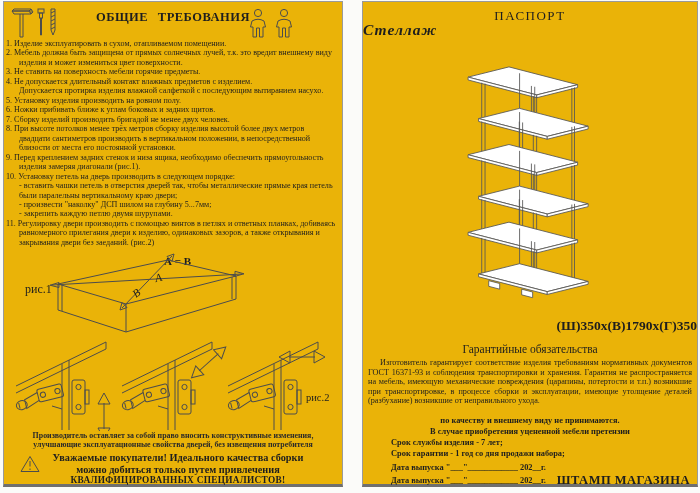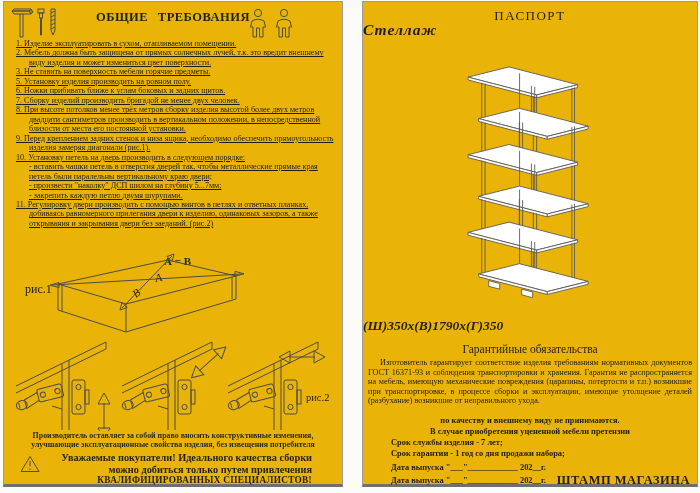--- a/index.html
+++ b/index.html
@@ -19,45 +19,45 @@
   .panel-right{left:362px;width:336px;}
 
   
   .lp-header{position:absolute;top:2px;left:0;width:100%;height:34px;}
   .tools-ic{position:absolute;left:6px;top:2px;}
   .people-ic{position:absolute;left:244px;top:4px;}
   .lp-title{
     position:absolute;left:0;right:0;top:6px;text-align:center;
     font-weight:bold;font-size:12.5px;letter-spacing:.5px;word-spacing:6px;
   }
-  .req-list{position:absolute;top:37px;left:12px;right:5px;text-decoration:underline;}
+  .req-list{position:absolute;top:37px;left:2px;right:5px;}
   .req{
     font-size:8.1px;line-height:1.17;white-space:pre-line;
     padding-left:13px;text-indent:-13px;text-align:left;
   }
   .fig1-wrap{position:absolute;left:0;top:248px;width:340px;height:84px;}
   .fig1-label{position:absolute;left:21px;top:32px;font-size:12px;}
   .fig1-formula{position:absolute;left:160px;top:5px;font-size:11px;font-weight:bold;}
   .fig1-svg{position:absolute;left:46px;top:2px;}
   .fig2-svg{position:absolute;left:2px;top:333px;}
   .note{
     position:absolute;left:0;right:0;top:429px;text-align:center;
     font-size:7.9px;line-height:1.2;white-space:pre-line;font-weight:bold;color:#2a2a2a;
   }
   .warn-wrap{position:absolute;left:0;right:0;top:450px;}
   .warn-tri{position:absolute;left:16px;top:3px;}
-  .warn-text{margin:0 30px 6px 40px;text-align:right;font-weight:bold;}
+  .warn-text{margin:0 30px 6px 40px;text-align:center;font-weight:bold;}
   .warn-l1,.warn-l2{font-size:10.3px;line-height:1.13;}
   .warn-l3{font-size:9.3px;line-height:1.2;letter-spacing:.3px;}
 
   
   .rp-title{position:absolute;top:6px;left:0;right:0;text-align:center;font-size:13px;letter-spacing:1.5px;}
   .rp-product{position:absolute;top:19px;left:0;right:0;text-align:left;font-size:15.5px;font-weight:bold;font-style:italic;letter-spacing:1px;}
   .shelf-wrap{position:absolute;top:50px;left:50%;transform:translateX(-50%);}
-  .rp-dims{position:absolute;top:316px;left:0;right:0;text-align:left;font-size:13.5px;font-weight:bold;font-style:italic;}
+  .rp-dims{position:absolute;top:316px;left:0;right:0;text-align:right;font-size:13.5px;font-weight:bold;}
   .rp-war-title{position:absolute;top:341px;left:0;right:0;text-align:center;font-size:11.5px;}
   .rp-war-text{
     position:absolute;top:356px;left:5px;right:5px;
     font-size:8.2px;line-height:1.17;text-align:justify;text-indent:12px;
   }
   .rp-claims{position:absolute;top:414px;left:0;right:0;text-align:center;font-weight:bold;font-size:8.4px;line-height:1.25;}
   .rp-claims div{margin:0;}
   .rp-service{position:absolute;top:436px;left:28px;font-weight:bold;font-size:8.4px;}
   .rp-warper{position:absolute;top:447px;left:28px;font-weight:bold;font-size:8.4px;}
   .rp-date1{position:absolute;top:461px;left:28px;font-weight:bold;font-size:8.4px;}
@@ -115,20 +115,22 @@
           <path d="M4,13 Q10,9.5 16,13 L17.5,19 L15,19 L15,29 L11.5,29 L11.5,20 L8.5,20 L8.5,29 L5,29 L5,19 L2.5,19 Z"></path>
         </g>
       </svg>
     </span>
   </div>
 
   <div class="req-list">
     <div class="req">1. Изделие эксплуатировать в сухом, отапливаемом помещении.</div>
     <div class="req">2. Мебель должна быть защищена от прямых солнечных лучей, т.к. это вредит внешнему виду изделия и может измениться цвет поверхности.</div>
     <div class="req">3. Не ставить на поверхность мебели горячие предметы.</div>
+    <div class="req">4. Не допускается длительный контакт влажных предметов с изделием.
+Допускается протирка изделия влажной салфеткой с последующим вытиранием насухо.</div>
     <div class="req">5. Установку изделия производить на ровном полу.</div>
     <div class="req">6. Ножки прибивать ближе к углам боковых и задних щитов.</div>
     <div class="req">7. Сборку изделий производить бригадой не менее двух человек.</div>
     <div class="req">8. При высоте потолков менее трёх метров сборку изделия высотой более двух метров двадцати сантиметров производить в вертикальном положении, в непосредственной близости от места его постоянной установки.</div>
     <div class="req">9. Перед креплением задних стенок и низа ящика, необходимо обеспечить прямоугольность изделия замеряя диагонали (рис.1).</div>
     <div class="req">10. Установку петель на дверь производить в следующем порядке:
 - вставить чашки петель в отверстия дверей так, чтобы металлические прямые края петель были паралельны вертикальному краю двери;
 - произвести "наколку" ДСП шилом на глубину 5...7мм;
 - закрепить каждую петлю двумя шурупами.</div>
     <div class="req">11. Регулировку двери производить с помощью винтов в петлях и ответных планках, добиваясь равномерного прилегания двери к изделию, одинаковых зазоров, а также открывания и закрывания двери без заеданий. (рис.2)</div>
@@ -194,21 +196,21 @@
     <use href="#hinge" transform="translate(6,1)"></use>
     <use href="#hinge" transform="translate(112,1)"></use>
     <use href="#hinge" transform="translate(218,1)"></use>
     <use href="#darrow" transform="translate(98,68) rotate(90)"></use>
     <use href="#darrow" transform="translate(193,36) rotate(-42)"></use>
     <use href="#darrow" transform="translate(283,22)"></use>
     <text class="fig-label" x="300" y="66">рис.2</text>
   </svg>
 
   <div class="note">Производитель оставляет за собой право вносить конструктивные изменения,
-улучшающие эксплуатационные свойства изделия, без извещения потребителя</div>
+улучшающие эксплуатационные свойства дверей, без извещения потребителя</div>
 
   <div class="warn-wrap">
     <span class="warn-tri">
       <svg width="20" height="18" viewBox="0 0 20 18" class="lineart">
         <polygon points="10,1.5 19,16.5 1,16.5" stroke-width="1.4"></polygon>
         <line x1="10" y1="6" x2="10" y2="11.5" stroke-width="1.8"></line>
         <line x1="10" y1="13.5" x2="10" y2="15" stroke-width="1.8"></line>
       </svg>
     </span>
     <div class="warn-text">

